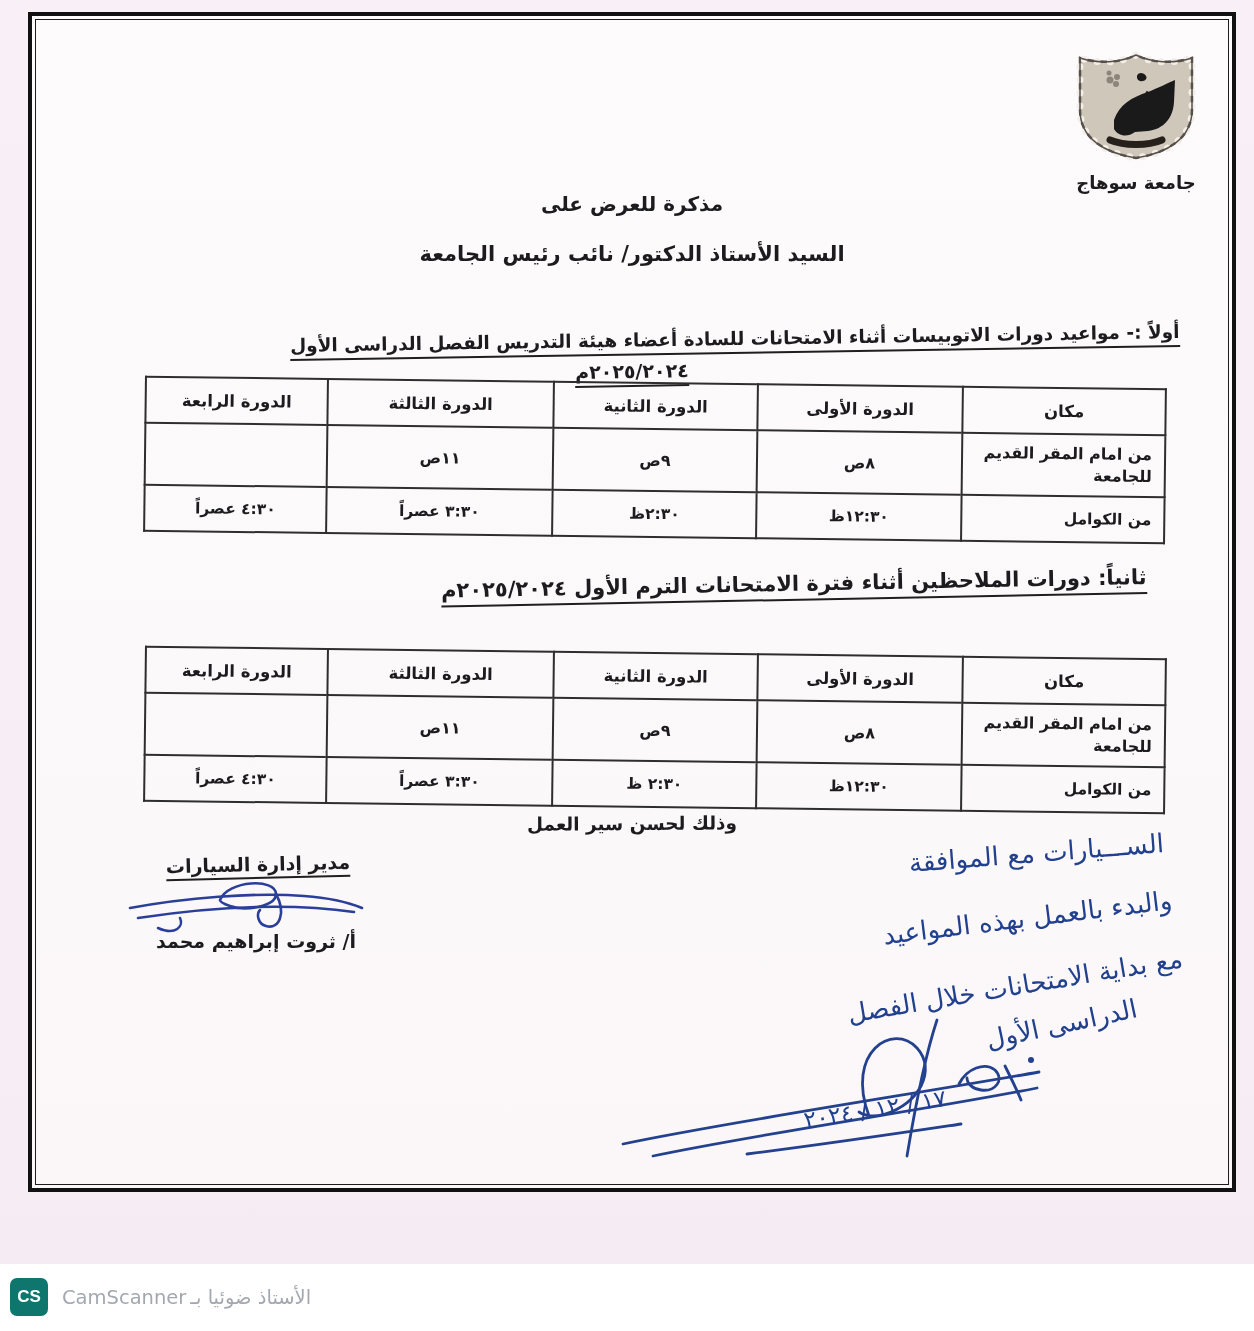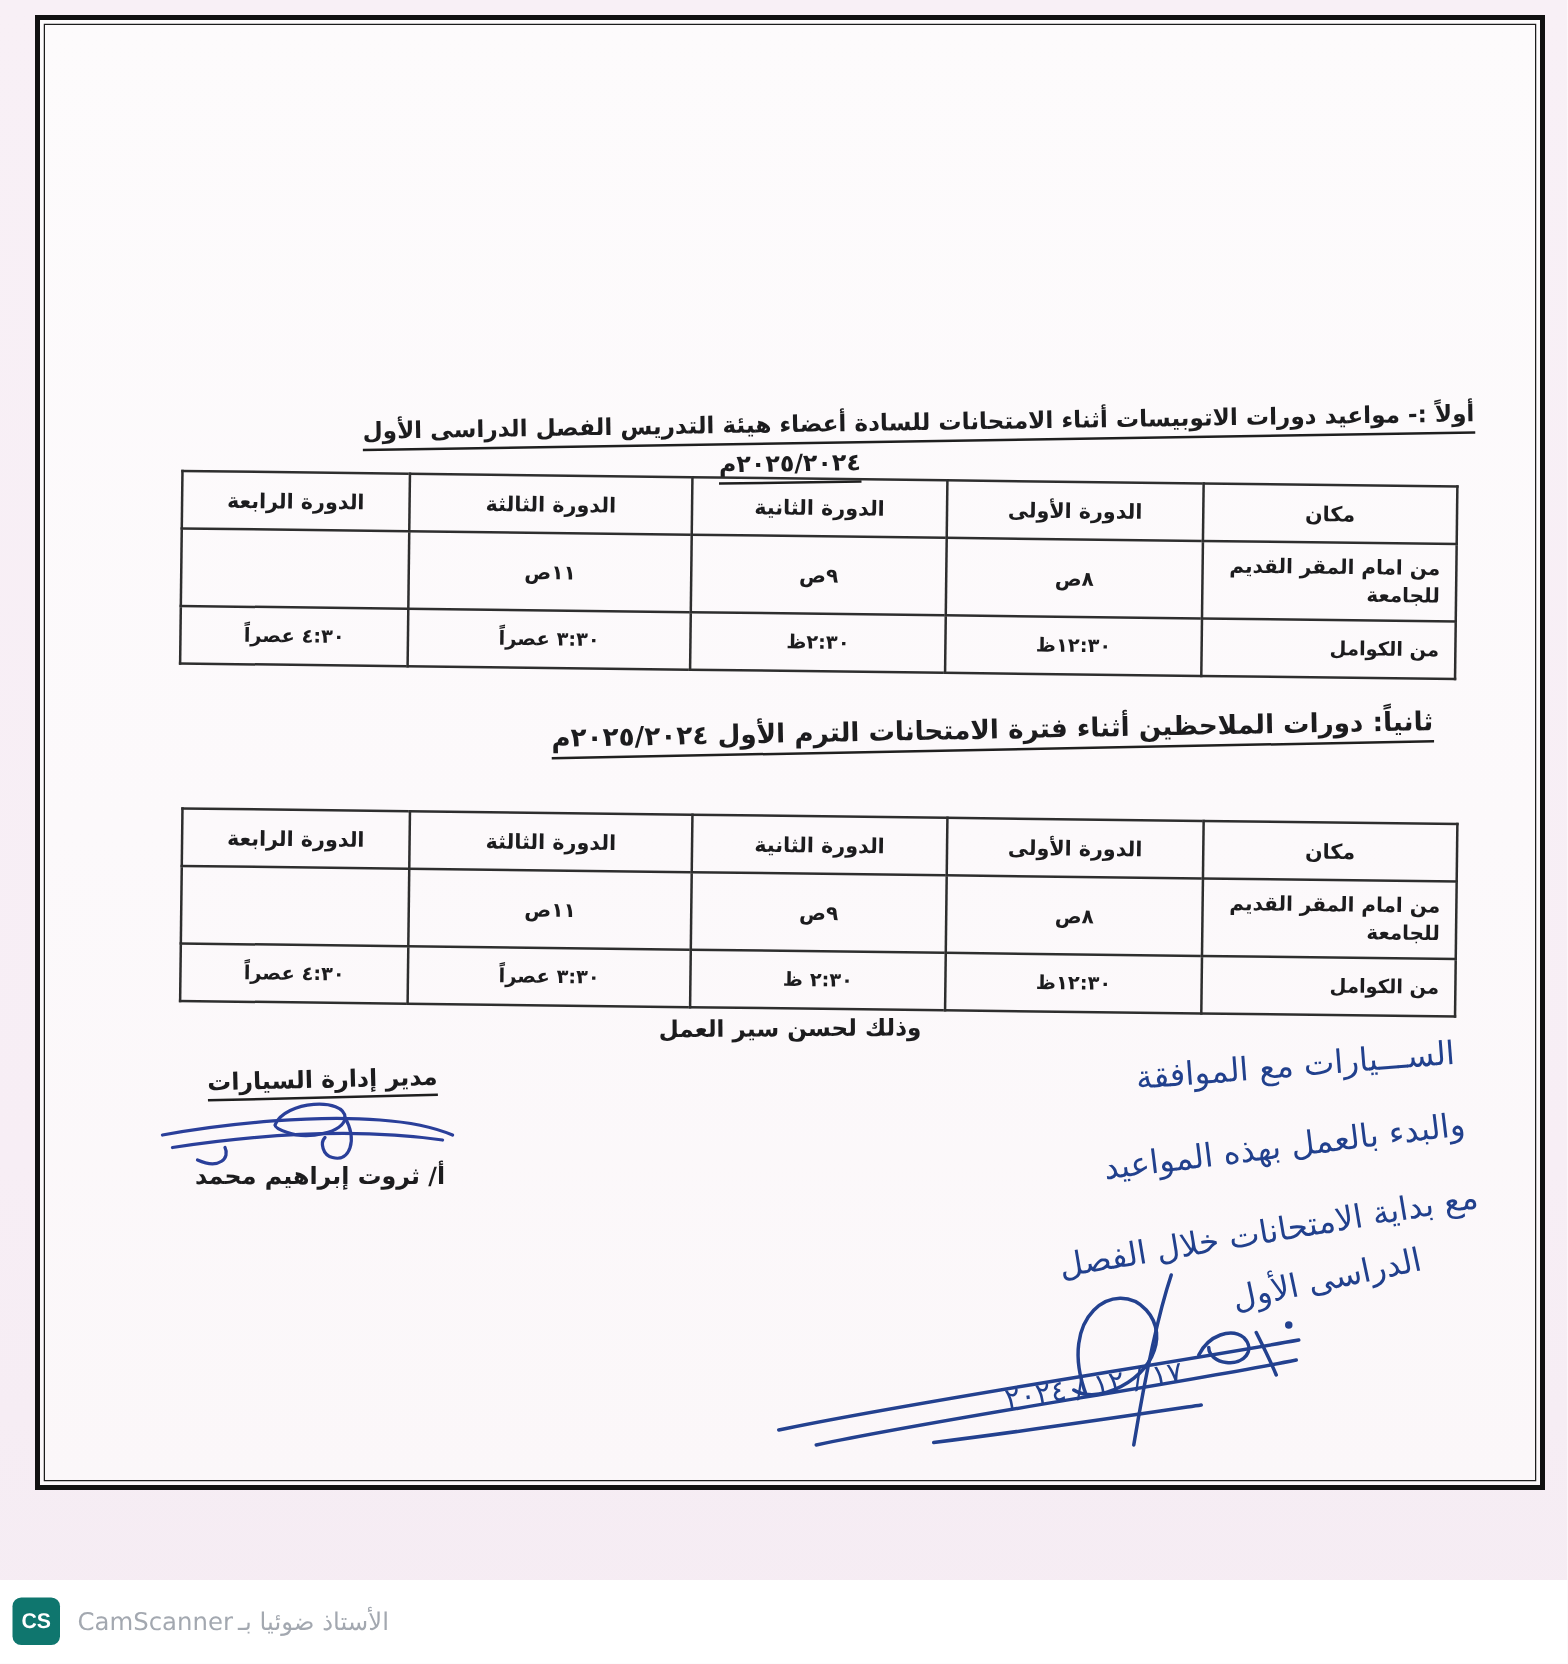--- a/index.html
+++ b/index.html
@@ -72,21 +72,43 @@
     font-family:"DejaVu Sans","Liberation Sans",sans-serif;
   }
   .scan-label .brand{margin:11px 4px;}
 </style>
 </head>
 <body>
 
 <div class="frame">
   <div class="frame-inner"></div>
 
-
+  <div class="abs logo-wrap">
+    <svg width="128" height="112" viewBox="0 0 128 112">
+      <path d="M64,5 C80,13 101,14 120,8 L120,60 C120,88 96,103 64,108 C32,103 8,88 8,60 L8,8 C27,14 48,13 64,5 Z" fill="#cfc7ba" stroke="#57504a" stroke-width="2.5"></path>
+      <path d="M64,5 C80,13 101,14 120,8 L120,60 C120,88 96,103 64,108 C32,103 8,88 8,60 L8,8 C27,14 48,13 64,5 Z" fill="none" stroke="#f3efe8" stroke-width="7" stroke-dasharray="0.1 13" stroke-linecap="round"></path>
+      <path d="M64,5 C80,13 101,14 120,8 L120,60 C120,88 96,103 64,108 C32,103 8,88 8,60 L8,8 C27,14 48,13 64,5 Z" fill="none" stroke="#57504a" stroke-width="1.5"></path>
+      <g>
+        <path d="M42,70 C47,55 60,47 76,42 C86,38 96,33 103,30 L102,52 C101,68 92,79 76,81 L63,82 C55,88 46,86 42,79 Z" fill="#1a1a1a"></path>
+        <path d="M74,42 C84,50 92,57 100,60" stroke="#1a1a1a" stroke-width="3" fill="none"></path>
+        <path d="M66,30 C62,24 70,20 74,26 C76,29 72,32 68,31" fill="#1a1a1a"></path>
+      </g>
+      <g fill="#8d8579">
+        <circle cx="38" cy="30" r="3.5"></circle>
+          <circle cx="45" cy="27" r="3"></circle>
+          <circle cx="44" cy="34" r="3"></circle>
+          <circle cx="37" cy="23" r="2.5"></circle>
+      </g>
+      <path d="M38,90 C52,96 76,96 90,90" stroke="#26201a" stroke-width="7" fill="none" stroke-linecap="round"></path>
+    </svg>
+    <div class="uni-name">جامعة سوهاج</div>
+  </div>
+
+  <div class="abs center bold title1">مذكرة للعرض على</div>
+  <div class="abs center bold title2">السيد الأستاذ الدكتور/ نائب رئيس الجامعة</div>
 
   <div class="abs bold nowrap heading1 u">أولاً :- مواعيد دورات الاتوبيسات أثناء الامتحانات للسادة أعضاء هيئة التدريس الفصل الدراسى الأول</div>
   <div class="abs center bold year1"><span class="u">٢٠٢٥/٢٠٢٤م</span></div>
 
   <table class="sched t1">
     <colgroup>
         <col style="width:203px">
         <col style="width:205px">
         <col style="width:204px">
         <col style="width:226px">

